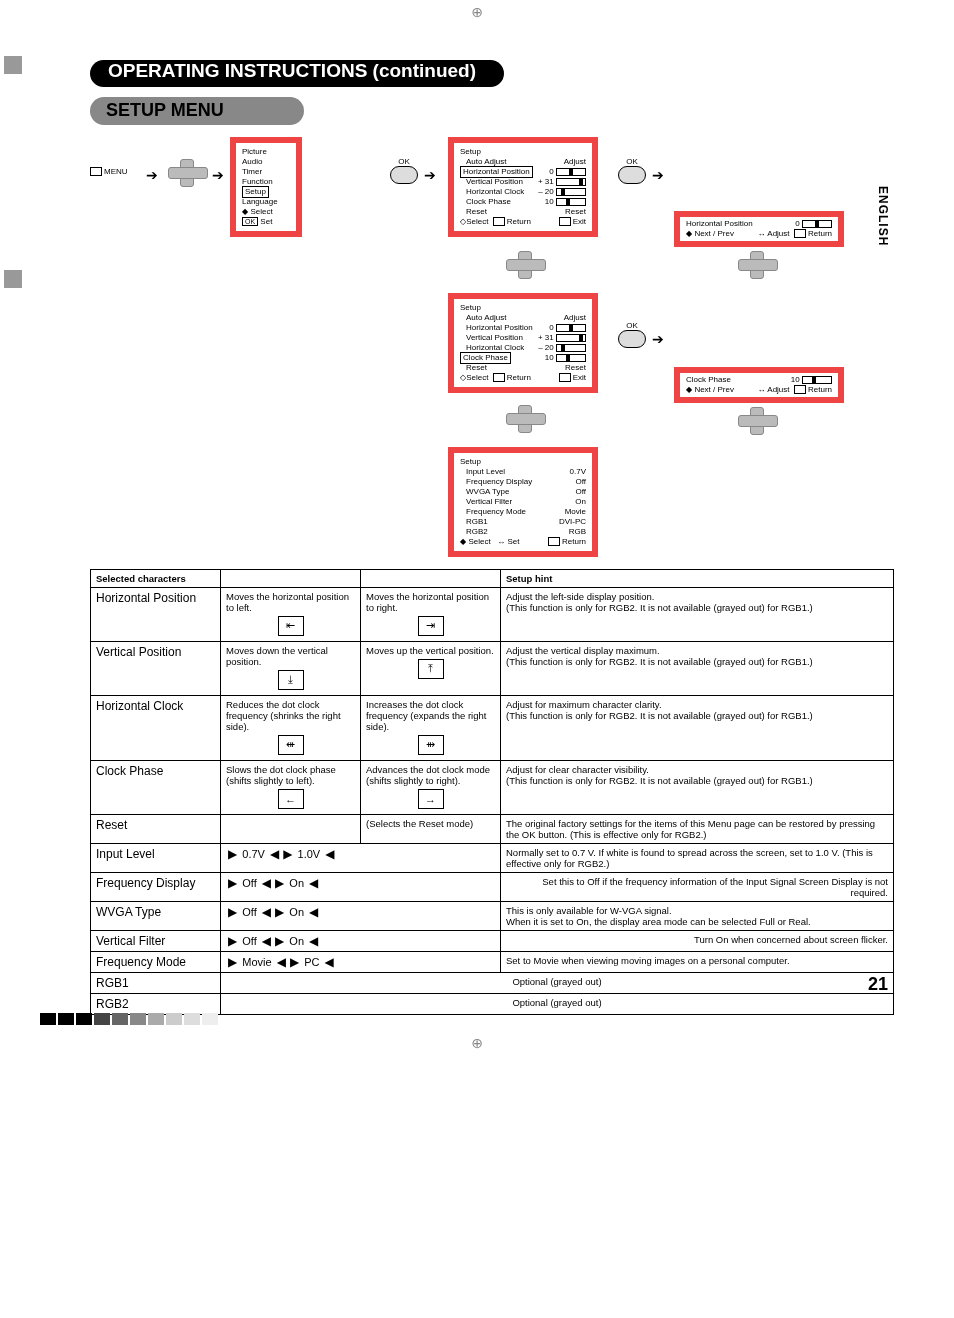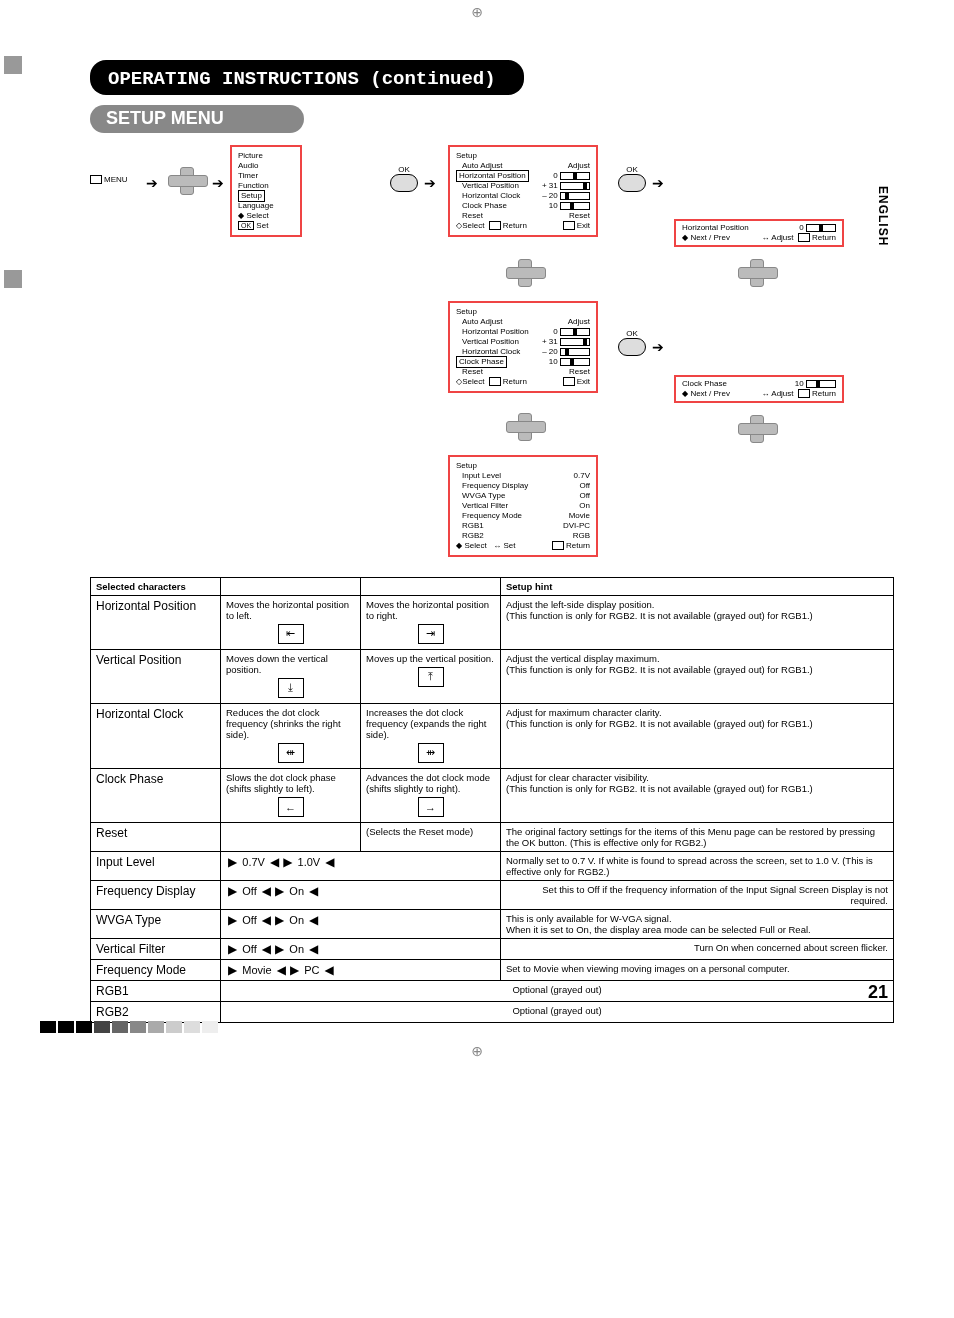--- a/index.html
+++ b/index.html
@@ -16,45 +16,45 @@
     padding: 60px 60px 40px 90px;
     box-sizing: border-box;
   }
   .reg-top { position:absolute; top:4px; left:50%; transform:translateX(-50%); font-size:14px; color:#888;}
   .reg-bot { position:absolute; bottom:4px; left:50%; transform:translateX(-50%); font-size:14px; color:#888;}
   .grey-block { position:absolute; left:4px; top:56px; width:18px; height:18px; background:#999;}
   .grey-block2 { position:absolute; left:4px; top:270px; width:18px; height:18px; background:#999;}
 
   .title-bar {
     background:#000; color:#fff; border-radius:16px;
-    font-family: Liberation Mono, monospace;
+    font-family: Liberation Sans, sans-serif;
     font-weight:900; font-size:19px;
-    padding:8px 28px 5px 18px; display:inline-block;
+    padding:0 28px 5px 18px; display:inline-block;
     margin-bottom:10px;
   }
   .sub-bar {
-    background:#888; color:#ffffff; border-radius:16px;
+    background:#888; color:#000000; border-radius:16px;
     font-family: Arial Black, Arial, sans-serif;
     font-weight:900; font-size:18px;
     padding:3px 80px 4px 16px; display:inline-block;
     margin-bottom:12px;
   }
   .lang-tab {
     position:absolute; right:64px; top:186px;
     writing-mode: vertical-rl; text-orientation: mixed;
     font-weight:bold; font-size:12px; letter-spacing:1px;
   }
 
   
   .diagram {
     position:relative; width:760px; height:420px;
     margin-bottom:12px;
   }
   .osd-box {
-    position:absolute; border:2px solid #ef4444; background:#fff;
+    position:absolute; border:6px solid #ef4444; background:#fff;
     font-size:8px; line-height:1.25; padding:4px 6px 4px 6px;
     box-sizing:border-box;
   }
   .osd-row { display:flex; justify-content:space-between; gap:4px; white-space:nowrap;}
   .osd-hl { border:1px solid #000; padding:0 2px; display:inline-block; margin:-1px 0;}
   .slider { display:inline-block; width:28px; height:6px; border:1px solid #000; position:relative; vertical-align:middle;}
   .slider .thumb { position:absolute; top:-1px; width:4px; height:8px; background:#000;}
   .ok-btn { display:inline-block; width:26px; height:16px; border:1px solid #000; border-radius:10px; background:#ddd; vertical-align:middle;}
   .arrow { font-size:14px; }
   .cursor-pad {

